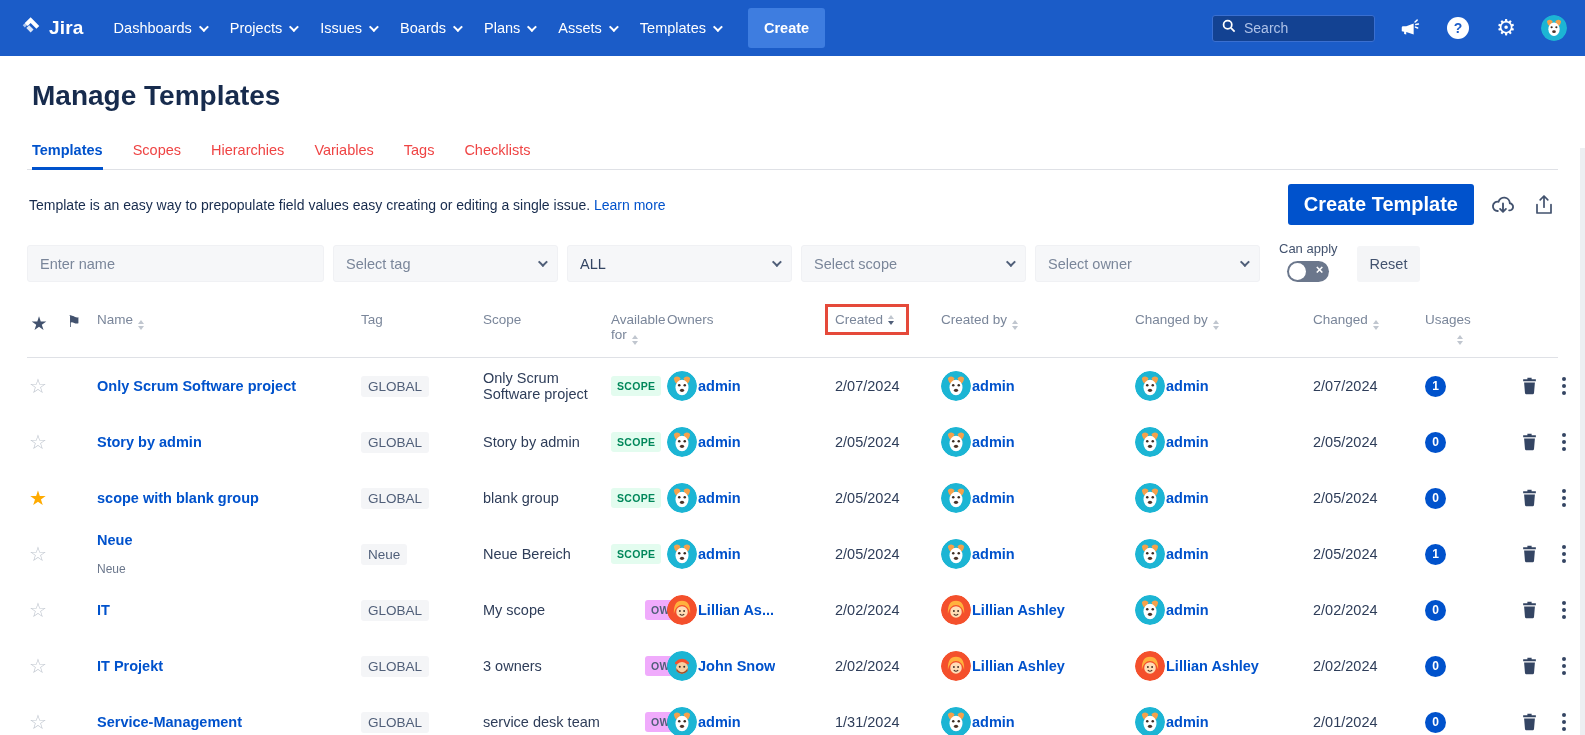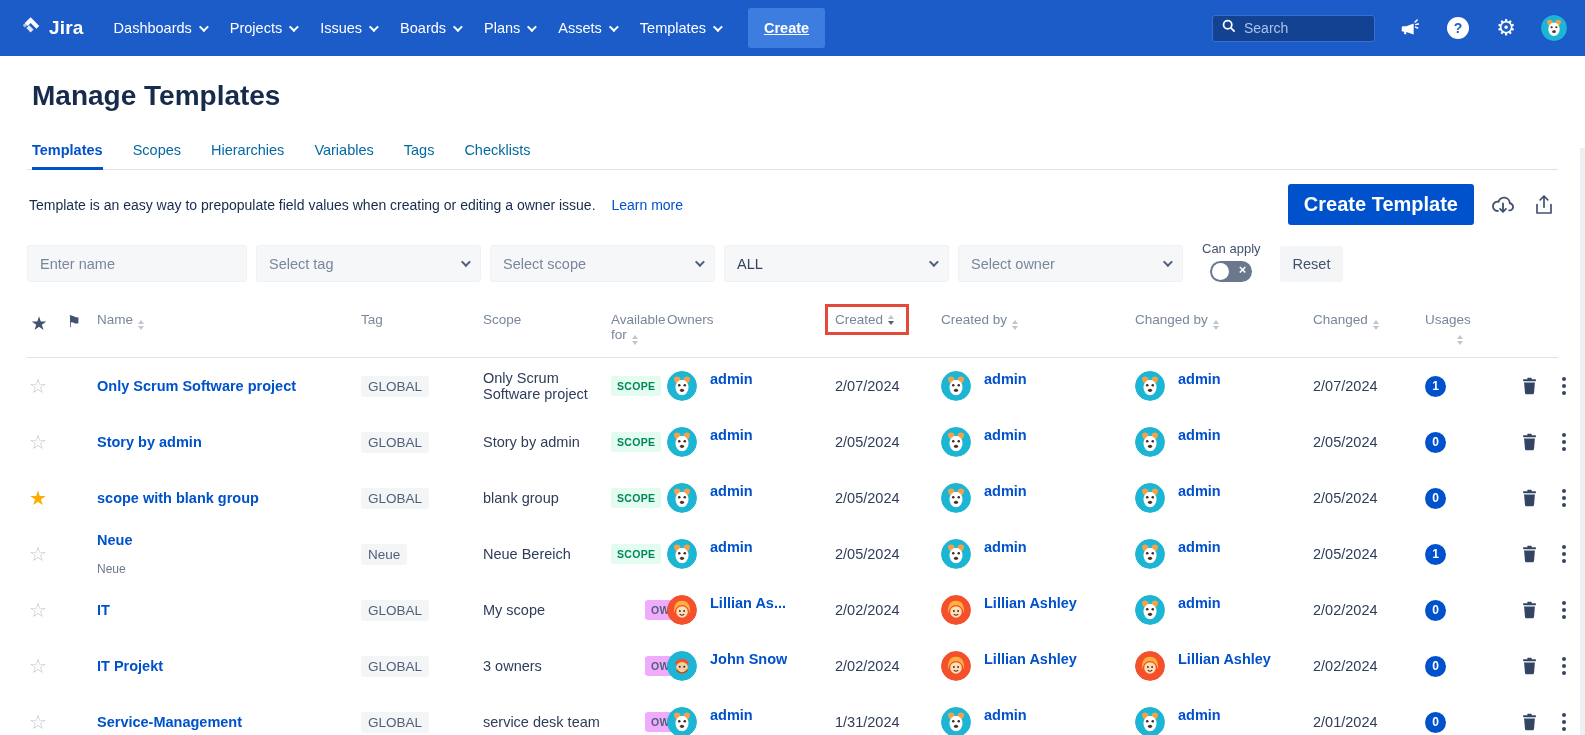--- a/index.html
+++ b/index.html
@@ -9,54 +9,54 @@
   
   .navbar { height:56px; background:#1B5CC8; display:flex; align-items:center;
     padding:0 18px 0 20px; color:#fff; }
   .logo { display:flex; align-items:center; gap:7px; margin-right:30px; cursor:pointer; }
   .logo-text { font-size:19px; font-weight:700; letter-spacing:.2px; }
   .nav-menus { display:flex; align-items:center; gap:24px; }
   .nav-item { display:flex; align-items:center; gap:7px; font-size:14.5px; cursor:pointer; }
   .chev { width:7px; height:7px; border-right:2px solid #fff; border-bottom:2px solid #fff;
     transform:rotate(45deg) translateY(-2px); display:inline-block; }
   .create-btn { background:#3E7DE0; color:#fff; font-size:14.5px; font-weight:700;
-    border:none; border-radius:3px; padding:12px 16px; margin-left:28px; cursor:pointer;text-decoration:underline; }
+    border:none; border-radius:3px; padding:12px 16px; margin-left:28px; cursor:pointer; }
   .nav-right { margin-left:auto; display:flex; align-items:center; gap:22px; }
   .search-box { display:flex; align-items:center; gap:8px; background:#134292;
     border:1px solid #3A6FD0; border-radius:3px; height:27px; width:163px; padding:0 9px; }
   .search-box input { background:transparent; border:none; outline:none; color:#fff;
     font-size:14px; width:115px; font-family:"Liberation Sans",sans-serif; }
   .search-box input::placeholder { color:#AEC2E8; }
   .nav-icon { width:26px; height:26px; display:flex; align-items:center; justify-content:center; cursor:pointer; }
   .help-circle { width:22px; height:22px; border-radius:50%; background:#fff; color:#1B5CC8;
     font-weight:700; font-size:14px; display:flex; align-items:center; justify-content:center; }
   .gear-glyph { font-size:22px; line-height:1; color:#fff; }
   .nav-avatar { width:26px; height:26px; border-radius:50%; overflow:hidden; }
 
   
   .page { padding:0 27px; }
   .page-title { font-size:28px; font-weight:700; color:#172B4D; padding:24px 5px 0 5px; }
   .tabs { display:flex; gap:30px; padding:30px 5px 0 5px; border-bottom:1px solid #DFE1E6; }
-  .tab { font-size:14.5px; color:#0369a1; padding-bottom:11px; cursor:pointer; position:relative; }
+  .tab { font-size:14.5px; color:#ef4444; padding-bottom:11px; cursor:pointer; position:relative; }
   .tab.active { color:#0052CC; font-weight:700; }
   .tab.active::after { content:""; position:absolute; left:0; right:0; bottom:-1px; height:3px; background:#0052CC; }
 
   .toolbar { display:flex; align-items:center; justify-content:space-between; padding:14px 2px 10px 2px; }
   .desc { font-size:14px; color:#172B4D; }
-  .desc a { color:#0052CC; text-decoration:none; cursor:pointer;margin-left:12px; }
+  .desc a { color:#0052CC; text-decoration:none; cursor:pointer; }
   .toolbar-right { display:flex; align-items:center; gap:16px; }
   .create-template-btn { background:#0052CC; color:#fff; font-size:20px; font-weight:700;
     border:none; border-radius:3px; padding:9px 16px; cursor:pointer; }
   .tool-icon { cursor:pointer; display:flex; align-items:center; }
 
   
   .filters { display:flex; align-items:flex-end; gap:9px; padding:6px 0 10px 0; }
   .f-input, .f-select { background:#F6F7F9; border:1px solid #F0F1F4; border-radius:3px;
     height:37px; display:flex; align-items:center; padding:0 12px; font-size:14.5px; color:#7A869A; }
-  .f-input { width:220px; }
+  .f-input { width:297px; }
   .f-input input { border:none; background:transparent; outline:none; width:100%;
     font-size:14.5px; color:#344563; font-family:"Liberation Sans",sans-serif; }
   .f-input input::placeholder { color:#7A869A; }
   .f-select { width:225px; justify-content:space-between; cursor:pointer; }
   .f-select .val { color:#7A869A; }
   .f-select.has-value .val { color:#344563; }
   .sel-chev { width:7px; height:7px; border-right:2px solid #505F79; border-bottom:2px solid #505F79;
     transform:rotate(45deg) translateY(-2px); }
   .can-apply { display:flex; flex-direction:column; align-items:center; gap:5px; padding:0 10px; }
   .can-apply-label { font-size:13px; color:#42526E; }
@@ -85,21 +85,21 @@
   .cell-star { text-align:center; font-size:20px; color:#C1C7D0; cursor:pointer; }
   .cell-star.starred { color:#FFAB00; }
   .name-link { color:#0052CC; font-weight:700; font-size:14.5px; text-decoration:none; cursor:pointer; display:inline-block; }
   .subtitle { font-size:12px; color:#6B778C; margin-top:14px; }
   .badge-tag { display:inline-block; background:#F4F5F7; color:#505F79; font-size:13.5px;
     padding:3px 7px; border-radius:3px; }
   .badge-av { display:inline-block; font-size:10.5px; font-weight:700; letter-spacing:.3px;
     padding:4px 6px; border-radius:3px; }
   .badge-scope { background:#E3FCEF; color:#00875A; }
   .badge-owner { background:#f0abfc; color:#505F79;margin-left:34px; }
-  .person { display:flex; gap:13px; }
+  .person { display:flex; align-items:center; gap:1px; }
   .avatar { width:30px; height:30px; border-radius:50%; overflow:hidden; flex:none; }
   .person-link { color:#0052CC; font-weight:700; font-size:14.5px; text-decoration:none; cursor:pointer;
     white-space:nowrap; overflow:hidden; text-overflow:ellipsis; }
   .usages-badge { display:inline-flex; width:21px; height:21px; border-radius:50%; background:#0052CC;
     color:#fff; font-size:12px; font-weight:700; align-items:center; justify-content:center; cursor:pointer; }
   .actions { display:flex; align-items:center; gap:22px; justify-content:flex-end; padding-right:4px; }
   .trash { cursor:pointer; display:flex; }
   .kebab { display:flex; flex-direction:column; gap:3px; cursor:pointer; padding:2px; }
   .kebab i { width:4px; height:4px; border-radius:50%; background:#344563; }
 
@@ -191,21 +191,21 @@
       <div class="tab active">Templates</div>
       <div class="tab">Scopes</div>
       <div class="tab">Hierarchies</div>
       <div class="tab">Variables</div>
       <div class="tab">Tags</div>
       <div class="tab">Checklists</div>
     </div>
 
   <div class="toolbar">
     <div class="desc">
-      <span>Template is an easy way to prepopulate field values when creating or editing a owner issue.</span>
+      <span>Template is an easy way to prepopulate field values easy creating or editing a single issue.</span>
       <a>Learn more</a>
     </div>
     <div class="toolbar-right">
       <button class="create-template-btn">Create Template</button>
       <span class="tool-icon">
         <svg width="26" height="26" viewBox="0 0 24 24" fill="none" stroke="#42526E" stroke-width="1.7" stroke-linecap="round" stroke-linejoin="round">
           <path d="M7.2 17.5a4.3 4.3 0 1 1 .7-8.5 5.3 5.3 0 0 1 10.4 1.4 3.3 3.3 0 0 1-.6 6.6"></path>
           <path d="M12 10.5v7.6M9.3 15.6l2.7 2.7 2.7-2.7"></path>
         </svg>
       </span>
@@ -219,26 +219,26 @@
   </div>
 
   <div class="filters">
     <div class="f-input">
       <input type="text" placeholder="Enter name" style="">
     </div>
     <div class="f-select">
       <span class="val">Select tag</span>
       <span class="sel-chev"></span>
     </div>
+    <div class="f-select has-value">
+      <span class="val">ALL</span>
+      <span class="sel-chev"></span>
+    </div>
     <div class="f-select">
       <span class="val">Select scope</span>
-      <span class="sel-chev"></span>
-    </div>
-    <div class="f-select has-value">
-      <span class="val">ALL</span>
       <span class="sel-chev"></span>
     </div>
     <div class="f-select">
       <span class="val">Select owner</span>
       <span class="sel-chev"></span>
     </div>
     <div class="can-apply">
       <span class="can-apply-label">Can apply</span>
       <div class="toggle">
         <span class="knob"></span>

